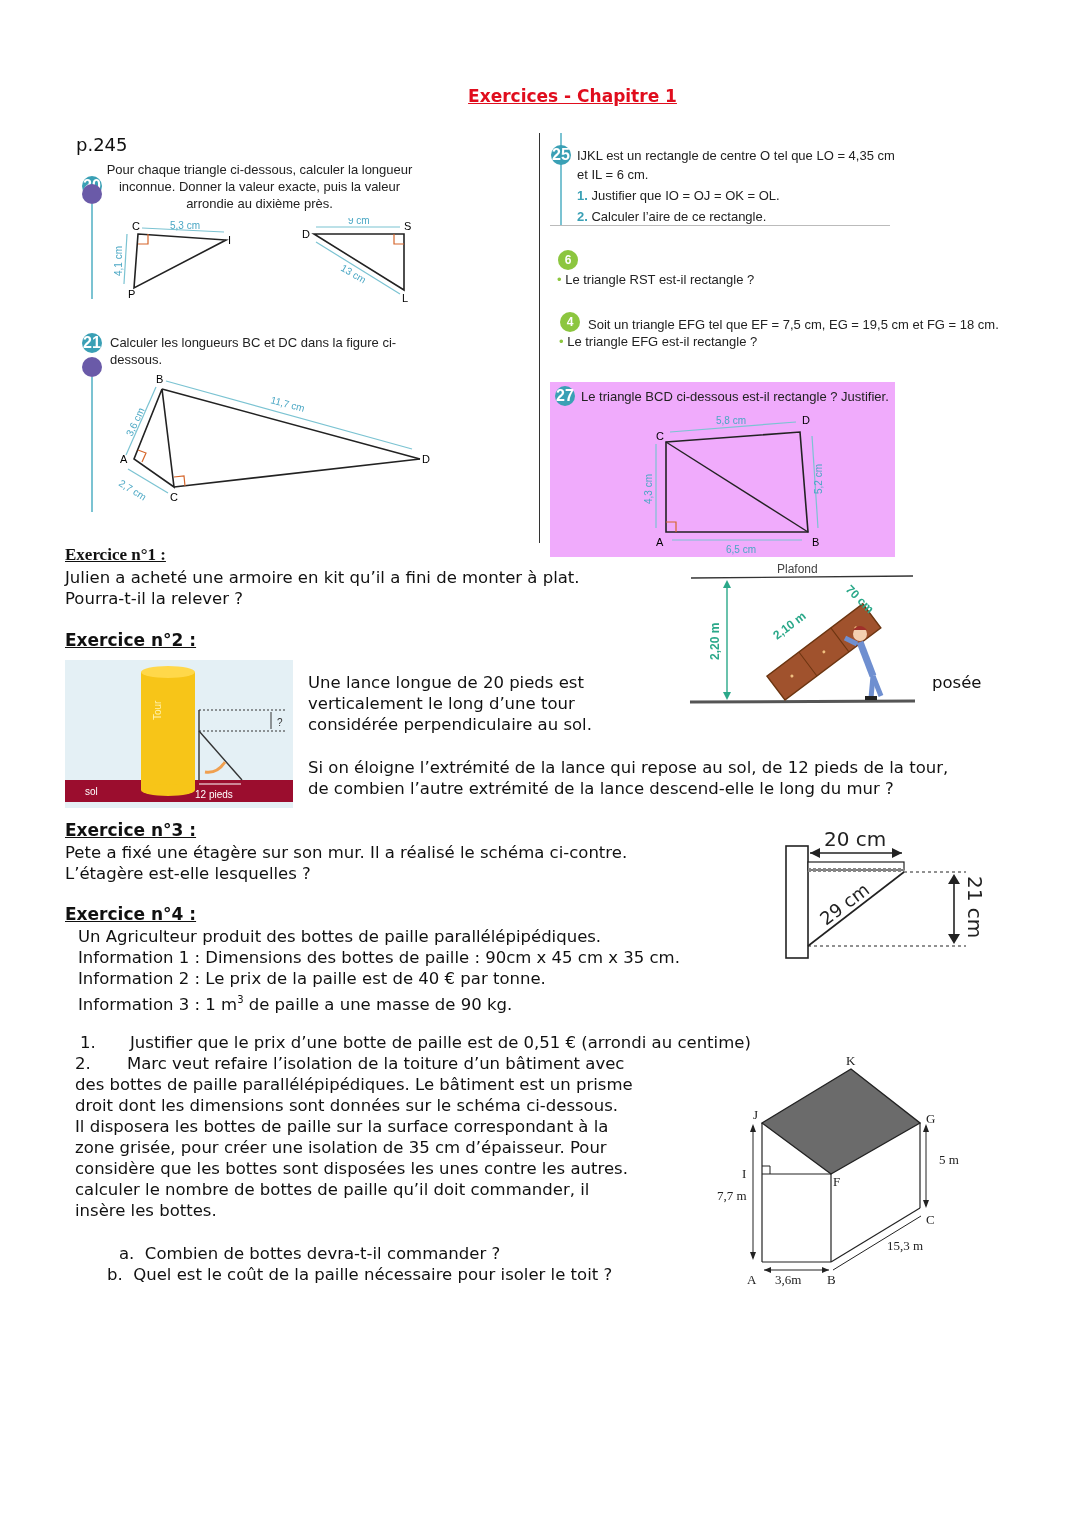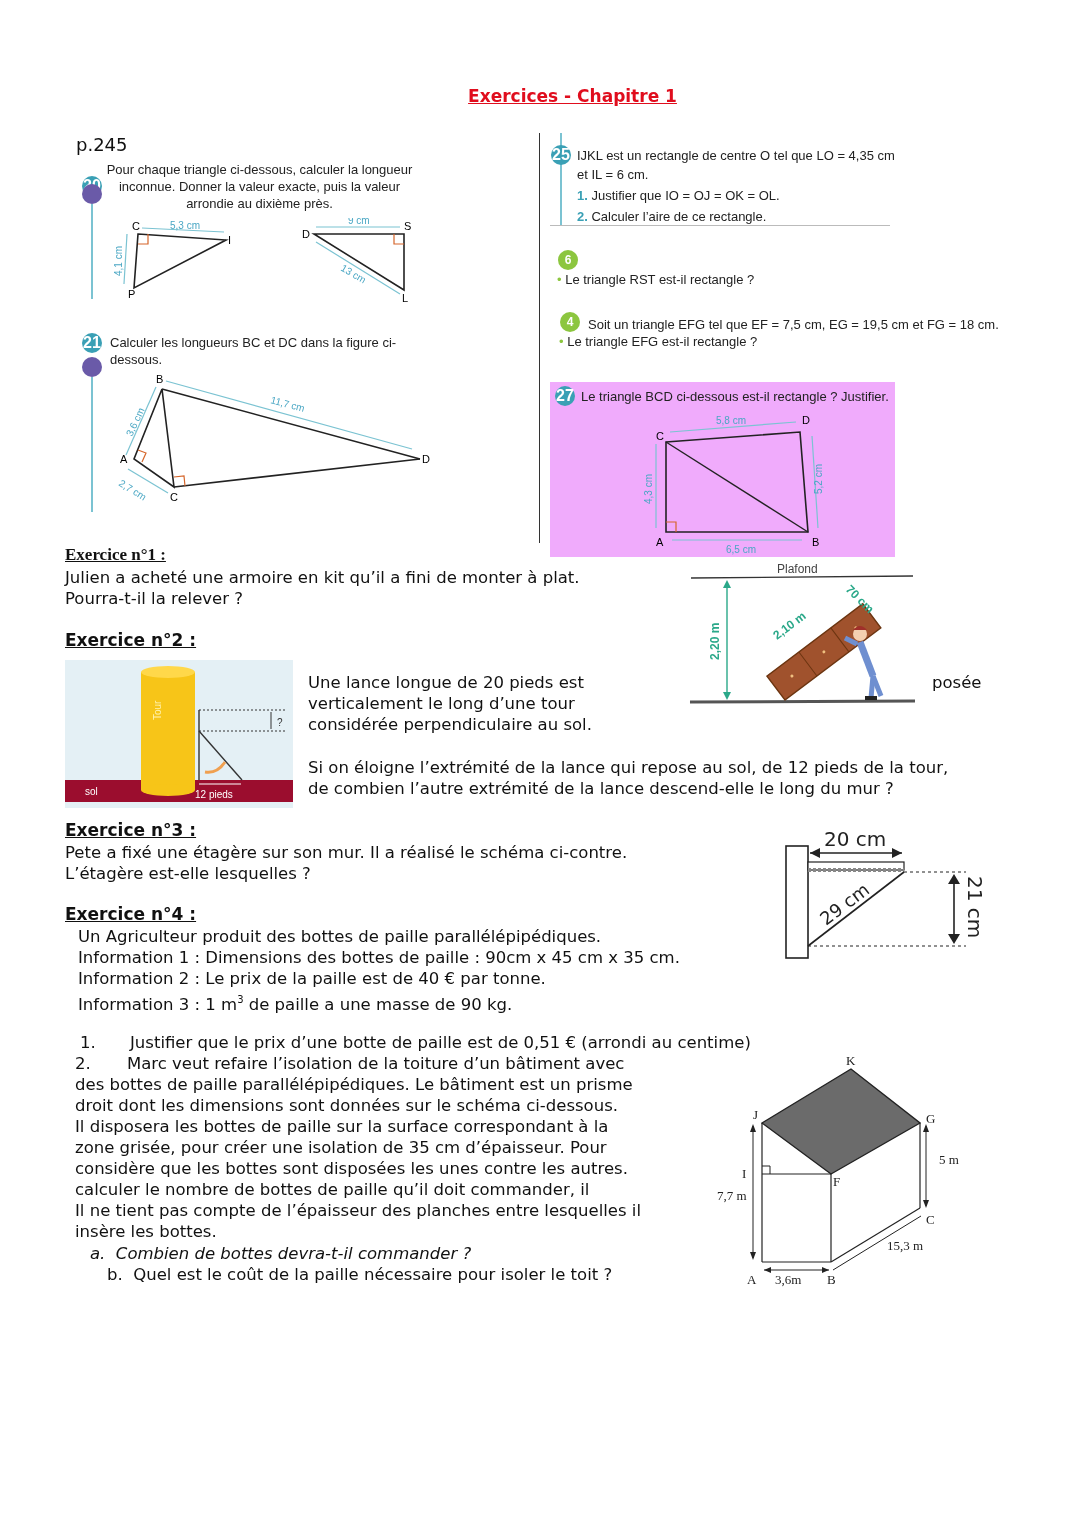--- a/index.html
+++ b/index.html
@@ -211,24 +211,23 @@
 <div class="abs para" style="left:130px;top:1032px;">Justifier que le prix d’une botte de paille est de 0,51 € (arrondi au centime)</div>
 <div class="abs para" style="left:75px;top:1053px;">2.</div>
 <div class="abs para" style="left:127px;top:1053px;">Marc veut refaire l’isolation de la toiture d’un bâtiment avec</div>
 <div class="abs para" style="left:75px;top:1074px;width:640px;">
   <div>des bottes de paille parallélépipédiques. Le bâtiment est un prisme</div>
   <div>droit dont les dimensions sont données sur le schéma ci-dessous.</div>
   <div>Il disposera les bottes de paille sur la surface correspondant à la</div>
   <div>zone grisée, pour créer une isolation de 35 cm d’épaisseur. Pour</div>
   <div>considère que les bottes sont disposées les unes contre les autres.</div>
   <div>calculer le nombre de bottes de paille qu’il doit commander, il</div>
-  <div>Il ne tient pas compte de l’épaisseur des planches entre lesquelles il</div>
   <div>insère les bottes.</div>
 </div>
-<div class="abs para" style="left:90px;top:1243px;font-style:italic;"><span>a.</span>&nbsp;&nbsp;<span>Combien de bottes devra-t-il commander ?</span></div>
+<div class="abs para" style="left:119px;top:1243px;"><span>a.</span>&nbsp;&nbsp;<span>Combien de bottes devra-t-il commander ?</span></div>
 <div class="abs para" style="left:107px;top:1264px;"><span>b.</span>&nbsp;&nbsp;<span>Quel est le coût de la paille nécessaire pour isoler le toit ?</span></div>
 
 <svg class="abs" style="left:705px;top:1050px;" width="270" height="240">
   <polygon points="57,73 146,19 215,73 126,124" fill="#6b6b6b" stroke="#222" stroke-width="1.4"></polygon>
   <line x1="57" y1="73" x2="57" y2="212" stroke="#222" stroke-width="1.2"></line>
   <line x1="126" y1="124" x2="126" y2="212" stroke="#222" stroke-width="1.2"></line>
   <line x1="57" y1="212" x2="126" y2="212" stroke="#222" stroke-width="1.2"></line>
   <line x1="57" y1="124" x2="126" y2="124" stroke="#222" stroke-width="1.2"></line>
   <line x1="215" y1="73" x2="215" y2="158" stroke="#222" stroke-width="1.2"></line>
   <line x1="126" y1="212" x2="215" y2="158" stroke="#222" stroke-width="1.2"></line>

